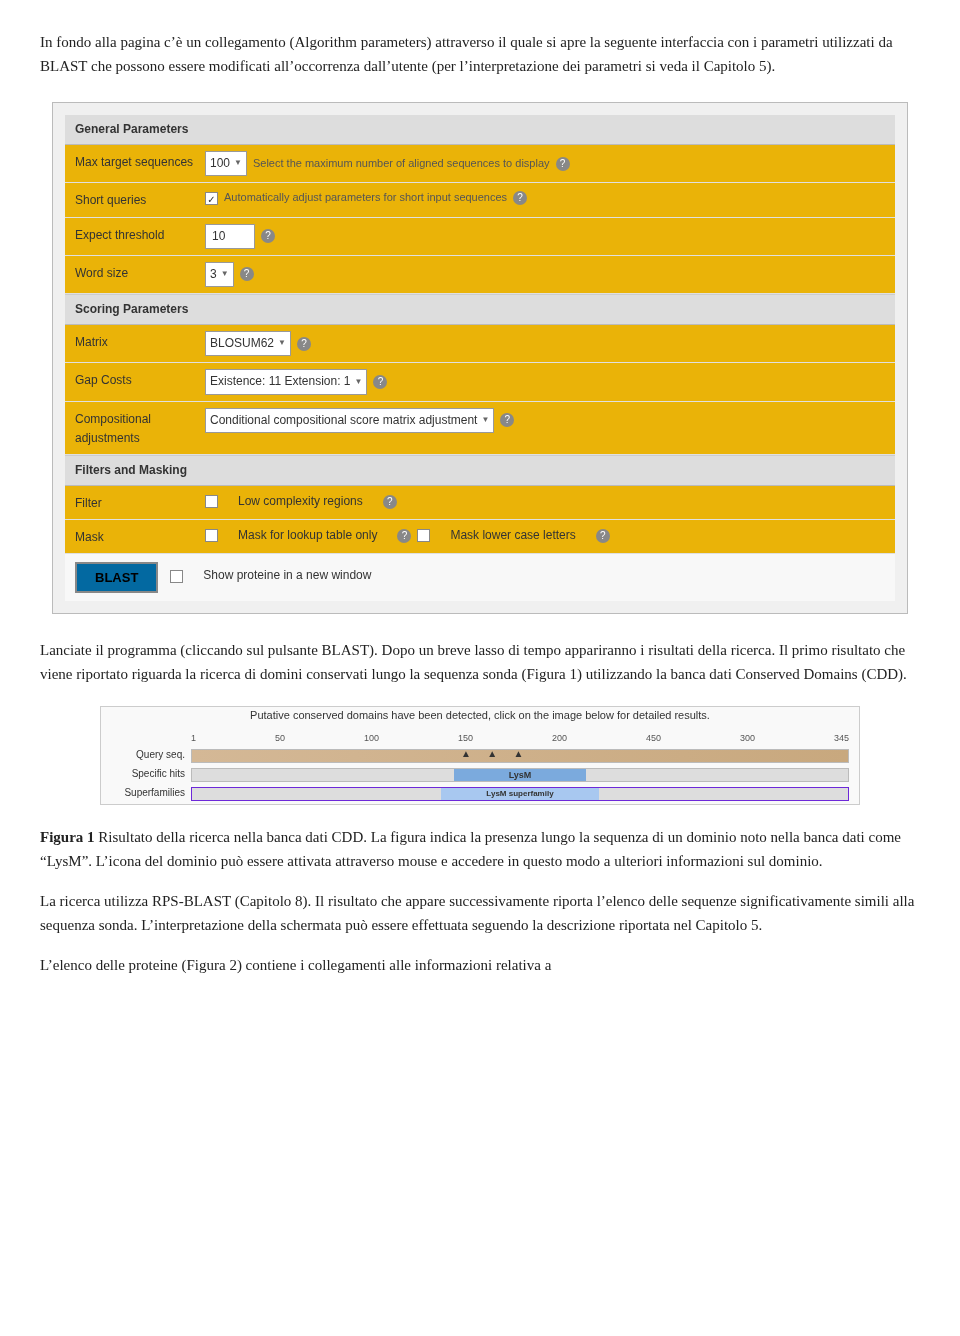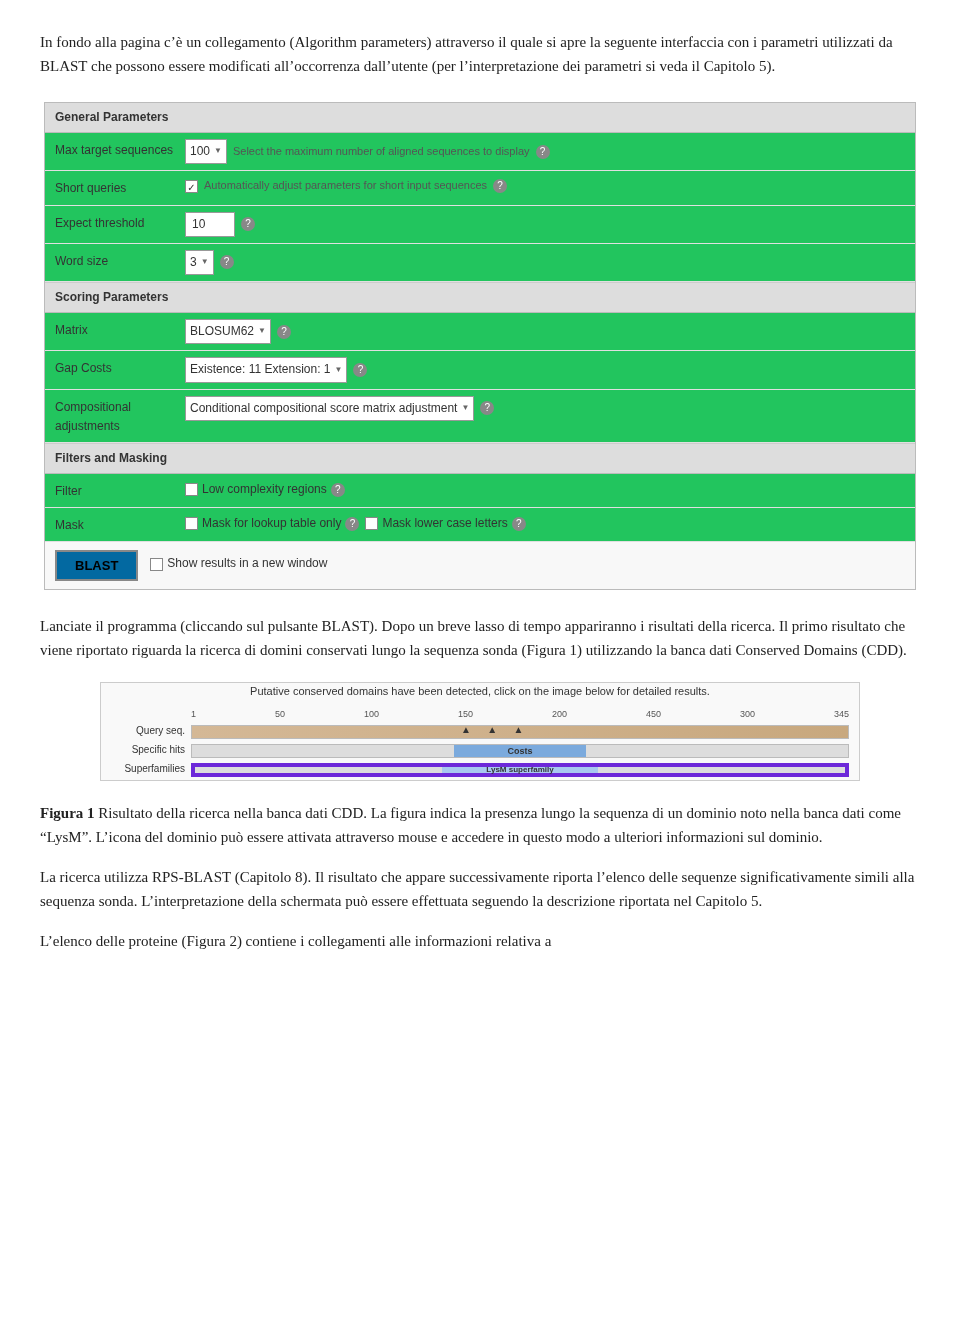--- a/index.html
+++ b/index.html
@@ -13,22 +13,22 @@
       max-width: 960px;
     }
     p {
       margin-bottom: 16px;
     }
 
     
     .blast-panel {
       border: 1px solid #bbb;
       background: #f0f0f0;
-      margin: 24px 4px;
-      padding: 0;
+      margin: 24px 12px;
+      padding: 12px;
       font-family: Arial, sans-serif;
       font-size: 12px;
       color: #333;
     }
     .section-header {
       background: #ddd;
       border-bottom: 1px solid #bbb;
       padding: 5px 10px;
       font-size: 12px;
       font-weight: bold;
@@ -36,21 +36,21 @@
       border-top: 1px solid #ccc;
     }
     .section-header:first-child {
       border-top: none;
     }
     .param-row {
       display: flex;
       align-items: flex-start;
       padding: 6px 10px;
       border-bottom: 1px solid #e0e0e0;
-      background: #22c55e;
+      background: #eab308;
     }
     .param-label {
       width: 130px;
       min-width: 130px;
       font-size: 12px;
       color: #333;
       padding-top: 2px;
     }
     .param-control {
       flex: 1;
@@ -94,21 +94,21 @@
       cursor: pointer;
     }
     .hint-text {
       font-size: 11px;
       color: #555;
       text-align: right;
     }
     .checkbox-row {
       display: flex;
       align-items: center;
-      gap: 4px;
+      gap: 20px;
       margin-bottom: 2px;
     }
     .fake-checkbox {
       width: 13px;
       height: 13px;
       border: 1px solid #888;
       background: #fff;
       display: inline-block;
     }
     .fake-checkbox.checked::after {
@@ -327,21 +327,21 @@
         <span class="help-icon">?</span>
       </div>
     </div>
   </div>
 
   <div class="blast-button-row">
     <button class="blast-btn">BLAST</button>
     <div class="blast-btn-desc">
       <div class="checkbox-row" style="margin-top:4px;">
         <span class="fake-checkbox"></span>
-        <span>Show results in a new window</span>
+        <span>Show proteine in a new window</span>
       </div>
     </div>
   </div>
 
 </div>
 
 <p>Lanciate il programma (cliccando sul pulsante BLAST). Dopo un breve lasso di tempo appariranno i risultati della ricerca. Il primo risultato che viene riportato riguarda la ricerca di domini conservati lungo la sequenza sonda (Figura 1) utilizzando la banca dati Conserved Domains (CDD).</p>
 
 <div class="figure-box">
   <div class="figure-content">
@@ -366,27 +366,27 @@
 
           <span class="cdd-site-mark" style="left:41%;">▲</span>
           <span class="cdd-site-mark" style="left:45%;">▲</span>
           <span class="cdd-site-mark" style="left:49%;">▲</span>
         </div>
       </div>
 
       <div class="cdd-row">
         <div class="cdd-row-label">Specific hits</div>
         <div class="cdd-track" style="background:#ddd; border:1px solid #bbb;">
-          <div class="cdd-domain cdd-domain-lysm">Costs</div>
+          <div class="cdd-domain cdd-domain-lysm">LysM</div>
         </div>
       </div>
 
       <div class="cdd-row">
         <div class="cdd-row-label">Superfamilies</div>
-        <div class="cdd-track" style="background:#ddd; border:4px solid #6d28d9;">
+        <div class="cdd-track" style="background:#ddd; border:1px solid #6d28d9;">
           <div class="cdd-domain cdd-domain-super">LysM superfamily</div>
         </div>
       </div>
     </div>
   </div>
 </div>
 
 <p class="figure-caption">
   <strong>Figura 1</strong><span> Risultato della ricerca nella banca dati CDD. La figura indica la presenza lungo la sequenza di un dominio noto nella banca dati come “LysM”. L’icona del dominio può essere attivata attraverso mouse e accedere in questo modo a ulteriori informazioni sul dominio.</span>
 </p>

